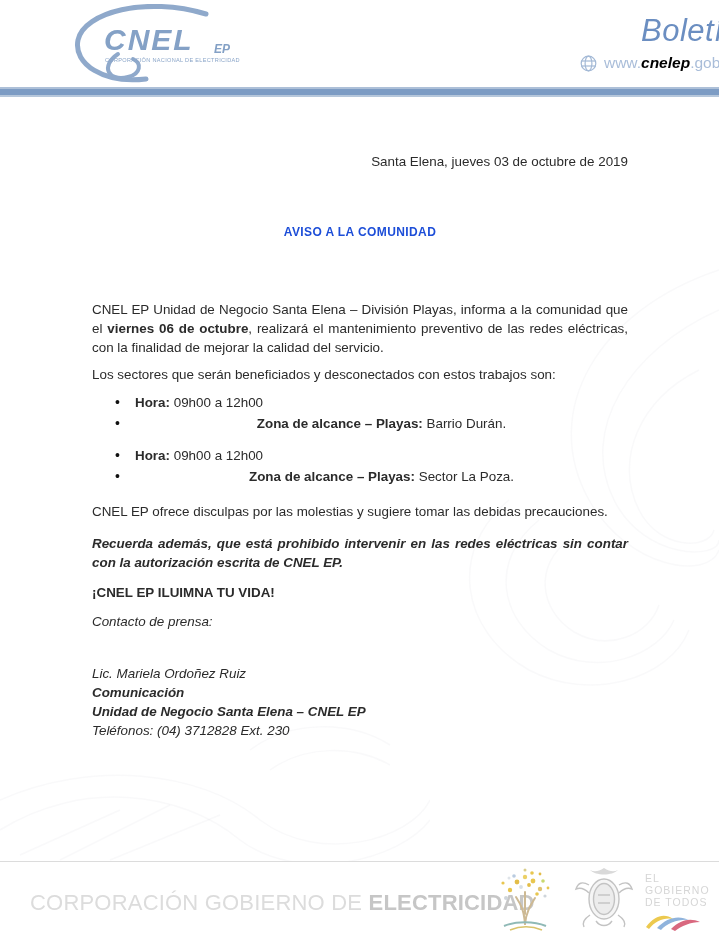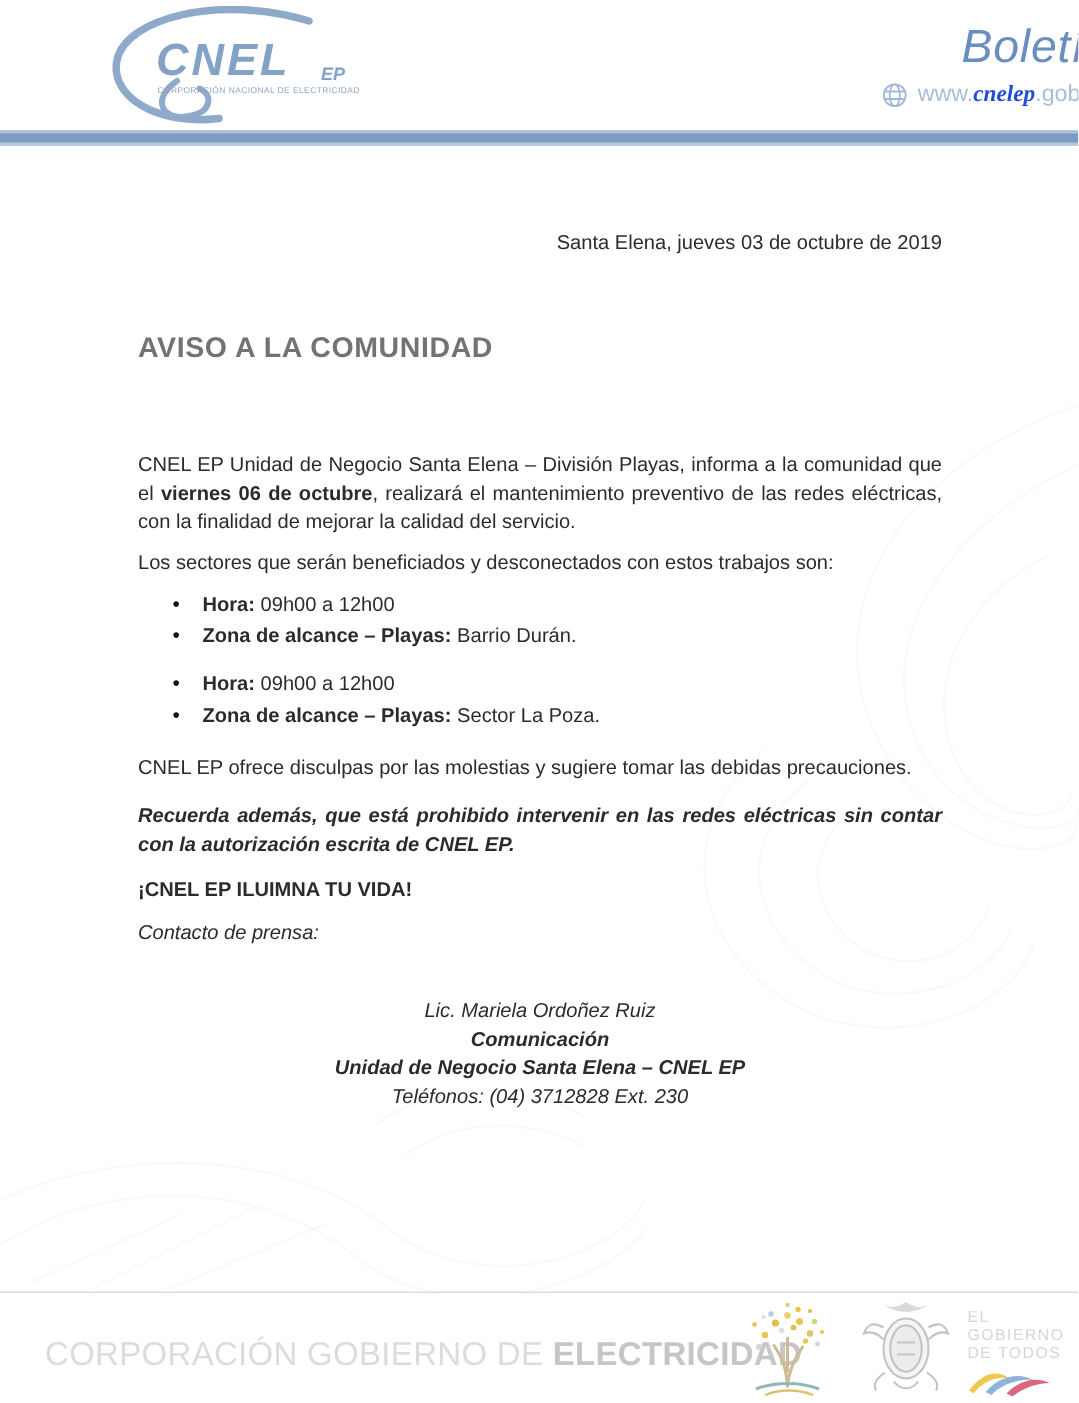--- a/index.html
+++ b/index.html
@@ -19,47 +19,47 @@
   .logo-svg { position:absolute; left:12px; top:4px; }
   .boletin-block { position:absolute; right:20px; top:14px; text-align:right; }
   .boletin-title {
     font-size:31px; font-weight:normal; font-style:italic;
     color:#6b8ec1; letter-spacing:0.5px; line-height:34px;
   }
   .website-line {
     margin-top:6px; display:flex; align-items:center; justify-content:flex-end;
     gap:7px; font-size:15.5px; color:#a9bdd9;
   }
-  .website-line .site-bold { font-weight:bold; font-style:italic; color:#1d4ed8;font-family:Liberation Serif, serif; }
+  .website-line .site-bold { font-weight:bold; font-style:italic; color:#000000; }
   .blue-bar {
     position:absolute; top:87px; left:0; width:100%; height:10px;
     background:#7d9cc4;
     border-top:2px solid #adc0d8; border-bottom:2px solid #b6c7db;
   }
   
   .content { position:absolute; top:97px; left:92px; right:91px; font-size:13.4px; line-height:19px; }
   .dateline { margin-top:55px; text-align:right; }
   .doc-title {
-    margin-top:51px; font-size:19px; font-weight:bold;
-    letter-spacing:0.4px; line-height:21px; color:#737373;
+    margin-top:51px; text-align:center; font-size:12px; font-weight:bold;
+    letter-spacing:0.4px; line-height:21px; color:#1d4ed8;
   }
   .p1 { margin-top:57px; text-align:justify; }
   .p2 { margin-top:8px; }
   .bullets { margin-top:9px; list-style:none; margin-left:23px; }
   .bullets.second { margin-top:13px; }
   .bullets li { position:relative; padding-left:20px; line-height:19px; }
-  .bullets li + li { margin-top:2px; }
+  .bullets li + li { margin-top:2px;text-align:center; }
   .bullets li::before {
     content:"•"; position:absolute; left:0; top:0; font-size:14px; color:#111;
   }
   .p3 { margin-top:16px; }
   .notice { margin-top:13px; font-weight:bold; font-style:italic; text-align:justify; }
   .slogan { margin-top:11px; font-weight:bold; }
   .contact { margin-top:10px; font-style:italic; }
-  .signature { margin-top:33px;text-align:center; }
+  .signature { margin-top:33px; }
   .signature div { line-height:19px; }
   .sig-name { font-style:italic; }
   .sig-dept, .sig-unit { font-weight:bold; font-style:italic; }
   .sig-phones { font-style:italic; }
   
   .footer {
     position:absolute; left:0; bottom:0; width:100%; height:74px;
     border-top:1px solid #dcdcdc; background:#ffffff;
   }
   .footer-brand {

